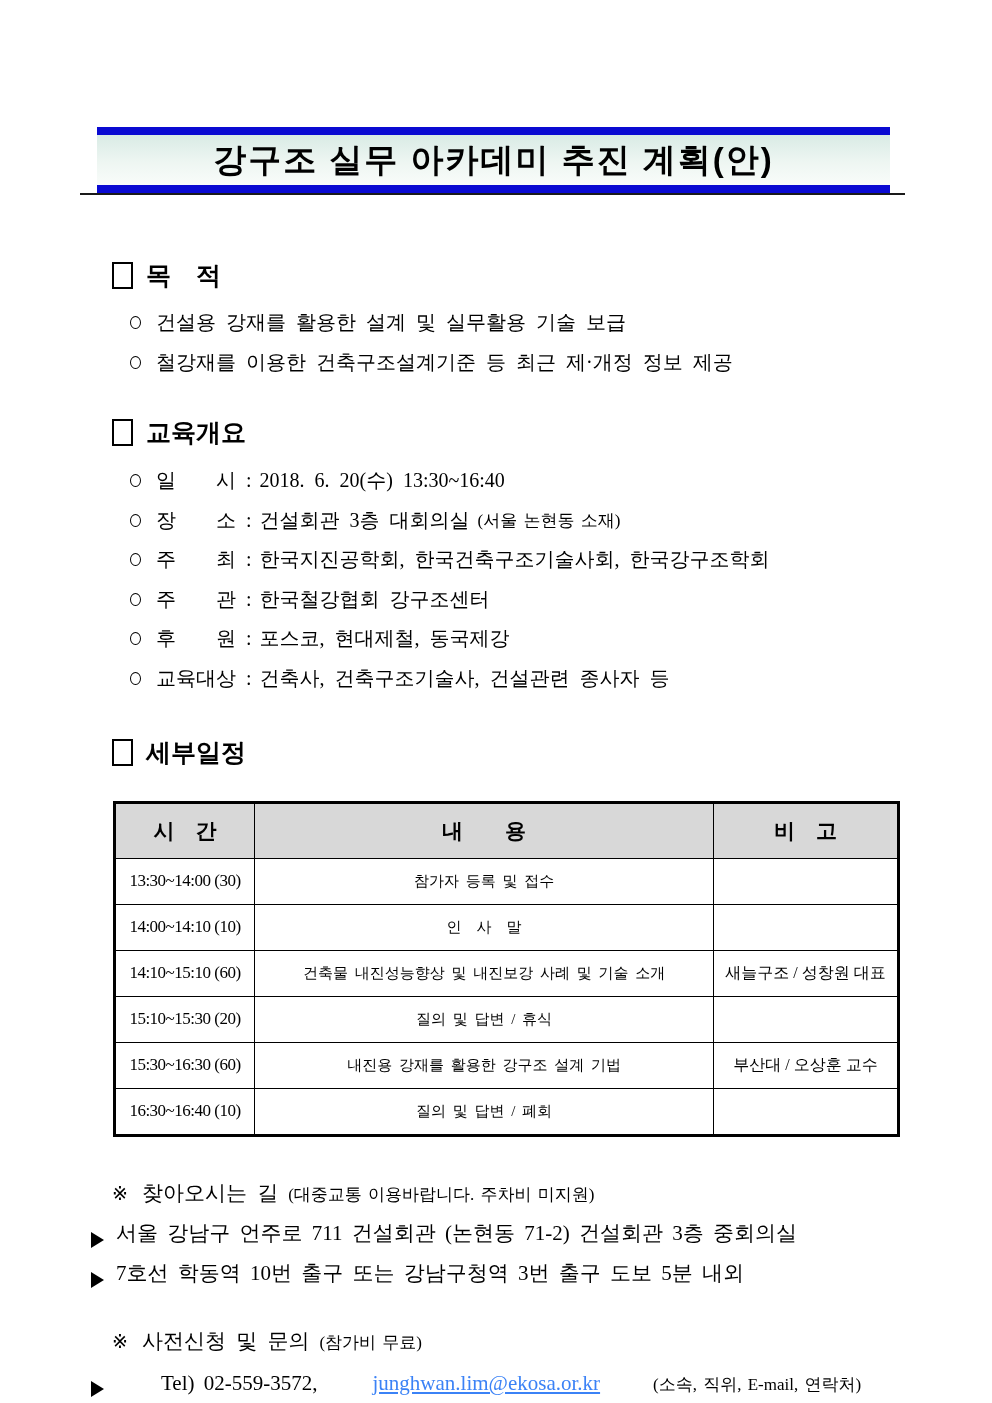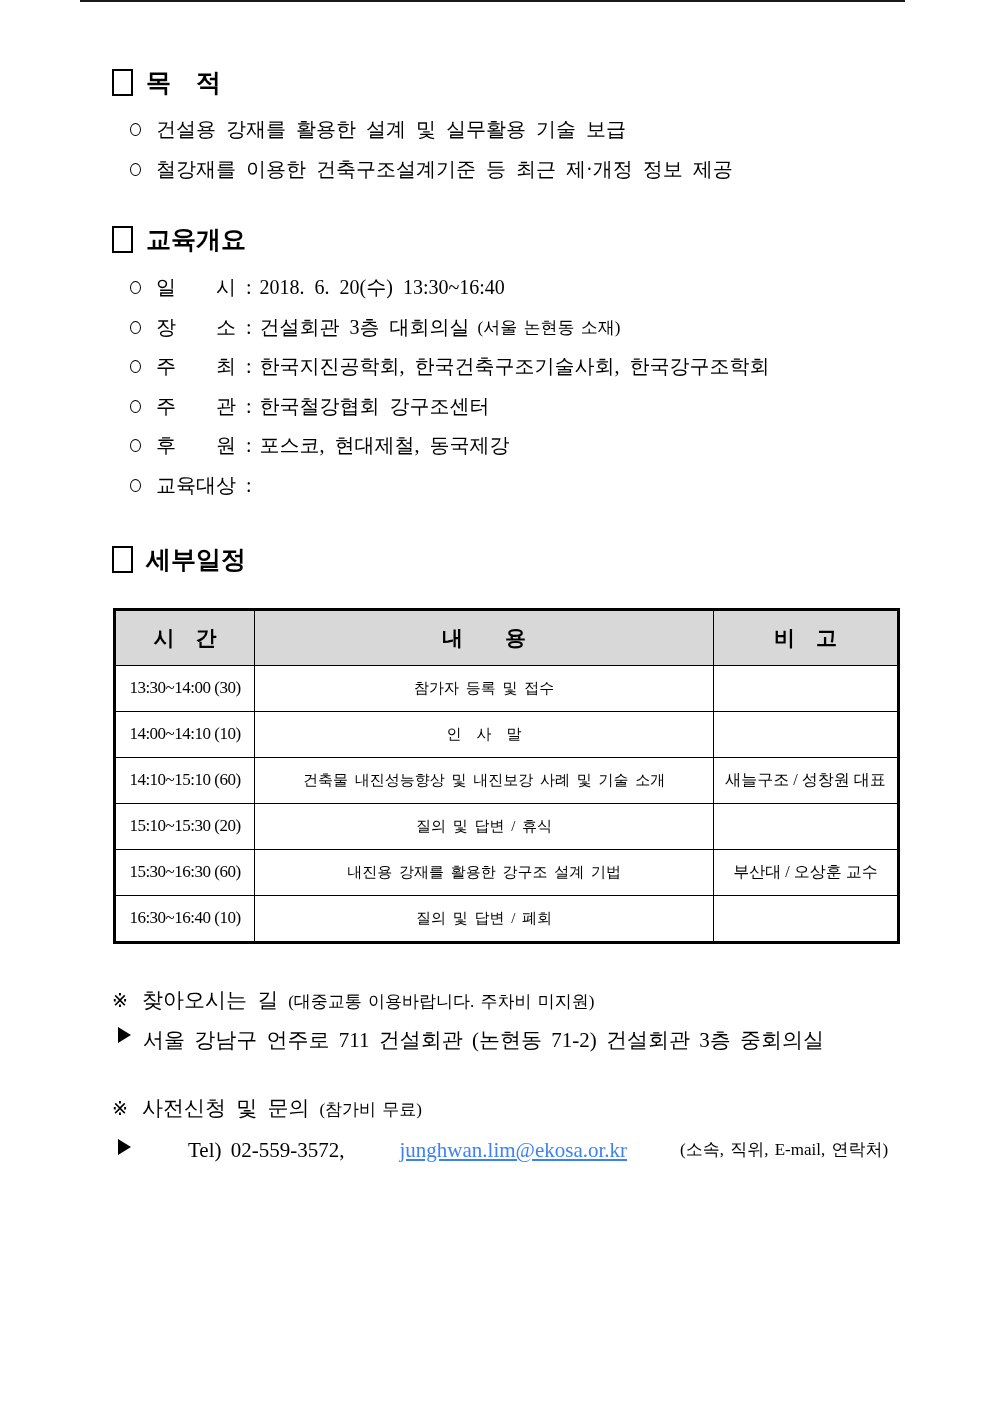--- a/index.html
+++ b/index.html
@@ -144,26 +144,26 @@
   }
   .note-heading .small-note {
     font-size: 17px;
     margin-left: 10px;
     word-spacing: 2px;
   }
   .directions-block { margin-top: 42px; }
   .registration-block { margin-top: 40px; }
 
   .arrow-item {
-    margin-left: 106px;
+    margin-left: 79px;
     margin-top: 12px;
     font-size: 21px;
     word-spacing: 4px;
     display: flex;
-    align-items: flex-start;
+    align-items: flex-end;
     padding-left: 12px;
   }
   .tri {
     display: inline-block;
     width: 0; height: 0;
     border-left: 13px solid #000;
     border-top: 8px solid transparent;
     border-bottom: 8px solid transparent;
     margin-right: 12px;
     flex: 0 0 auto;
@@ -179,20 +179,23 @@
     font-size: 17px;
     margin-left: 8px;
     word-spacing: 2px;
   }
 </style>
 </head>
 <body>
 
 <div class="page">
 
+  <div class="banner">
+    <span class="banner-title">강구조 실무 아카데미 추진 계획(안)</span>
+  </div>
   <div class="banner-underline"></div>
 
   <div class="section-heading heading-purpose">
     <span class="sq"></span>
     <span>목　적</span>
   </div>
   <div class="o-item purpose-item-1">
     <span class="o-circle"></span>
     <span>건설용 강재를 활용한 설계 및 실무활용 기술 보급</span>
   </div>
@@ -234,20 +237,21 @@
   <div class="o-item ov-item">
     <span class="o-circle"></span>
     <span class="ov-label">후　　원</span>
     <span class="ov-colon">:</span>
     <span class="ov-value">포스코, 현대제철, 동국제강</span>
   </div>
   <div class="o-item ov-item">
     <span class="o-circle"></span>
     <span class="ov-label">교육대상</span>
     <span class="ov-colon">:</span>
+    <span class="ov-value">건축사, 건축구조기술사, 건설관련 종사자 등</span>
   </div>
 
   <div class="section-heading heading-schedule">
     <span class="sq"></span>
     <span>세부일정</span>
   </div>
 
   <table class="schedule">
     <colgroup>
       <col style="width:140px">
@@ -298,20 +302,24 @@
   <div class="directions-block">
     <div class="note-heading">
       <span class="ref-mark">※</span>
       <span>찾아오시는 길</span>
       <span class="small-note">(대중교통 이용바랍니다. 주차비 미지원)</span>
     </div>
     <div class="arrow-item">
       <span class="tri"></span>
       <span>서울 강남구 언주로 711 건설회관 (논현동 71-2) 건설회관 3층 중회의실</span>
     </div>
+    <div class="arrow-item">
+      <span class="tri"></span>
+      <span>7호선 학동역 10번 출구 또는 강남구청역 3번 출구 도보 5분 내외</span>
+    </div>
   </div>
 
   <div class="registration-block">
     <div class="note-heading">
       <span class="ref-mark">※</span>
       <span>사전신청 및 문의</span>
       <span class="small-note">(참가비 무료)</span>
     </div>
     <div class="arrow-item contact-line">
       <span class="tri"></span>

